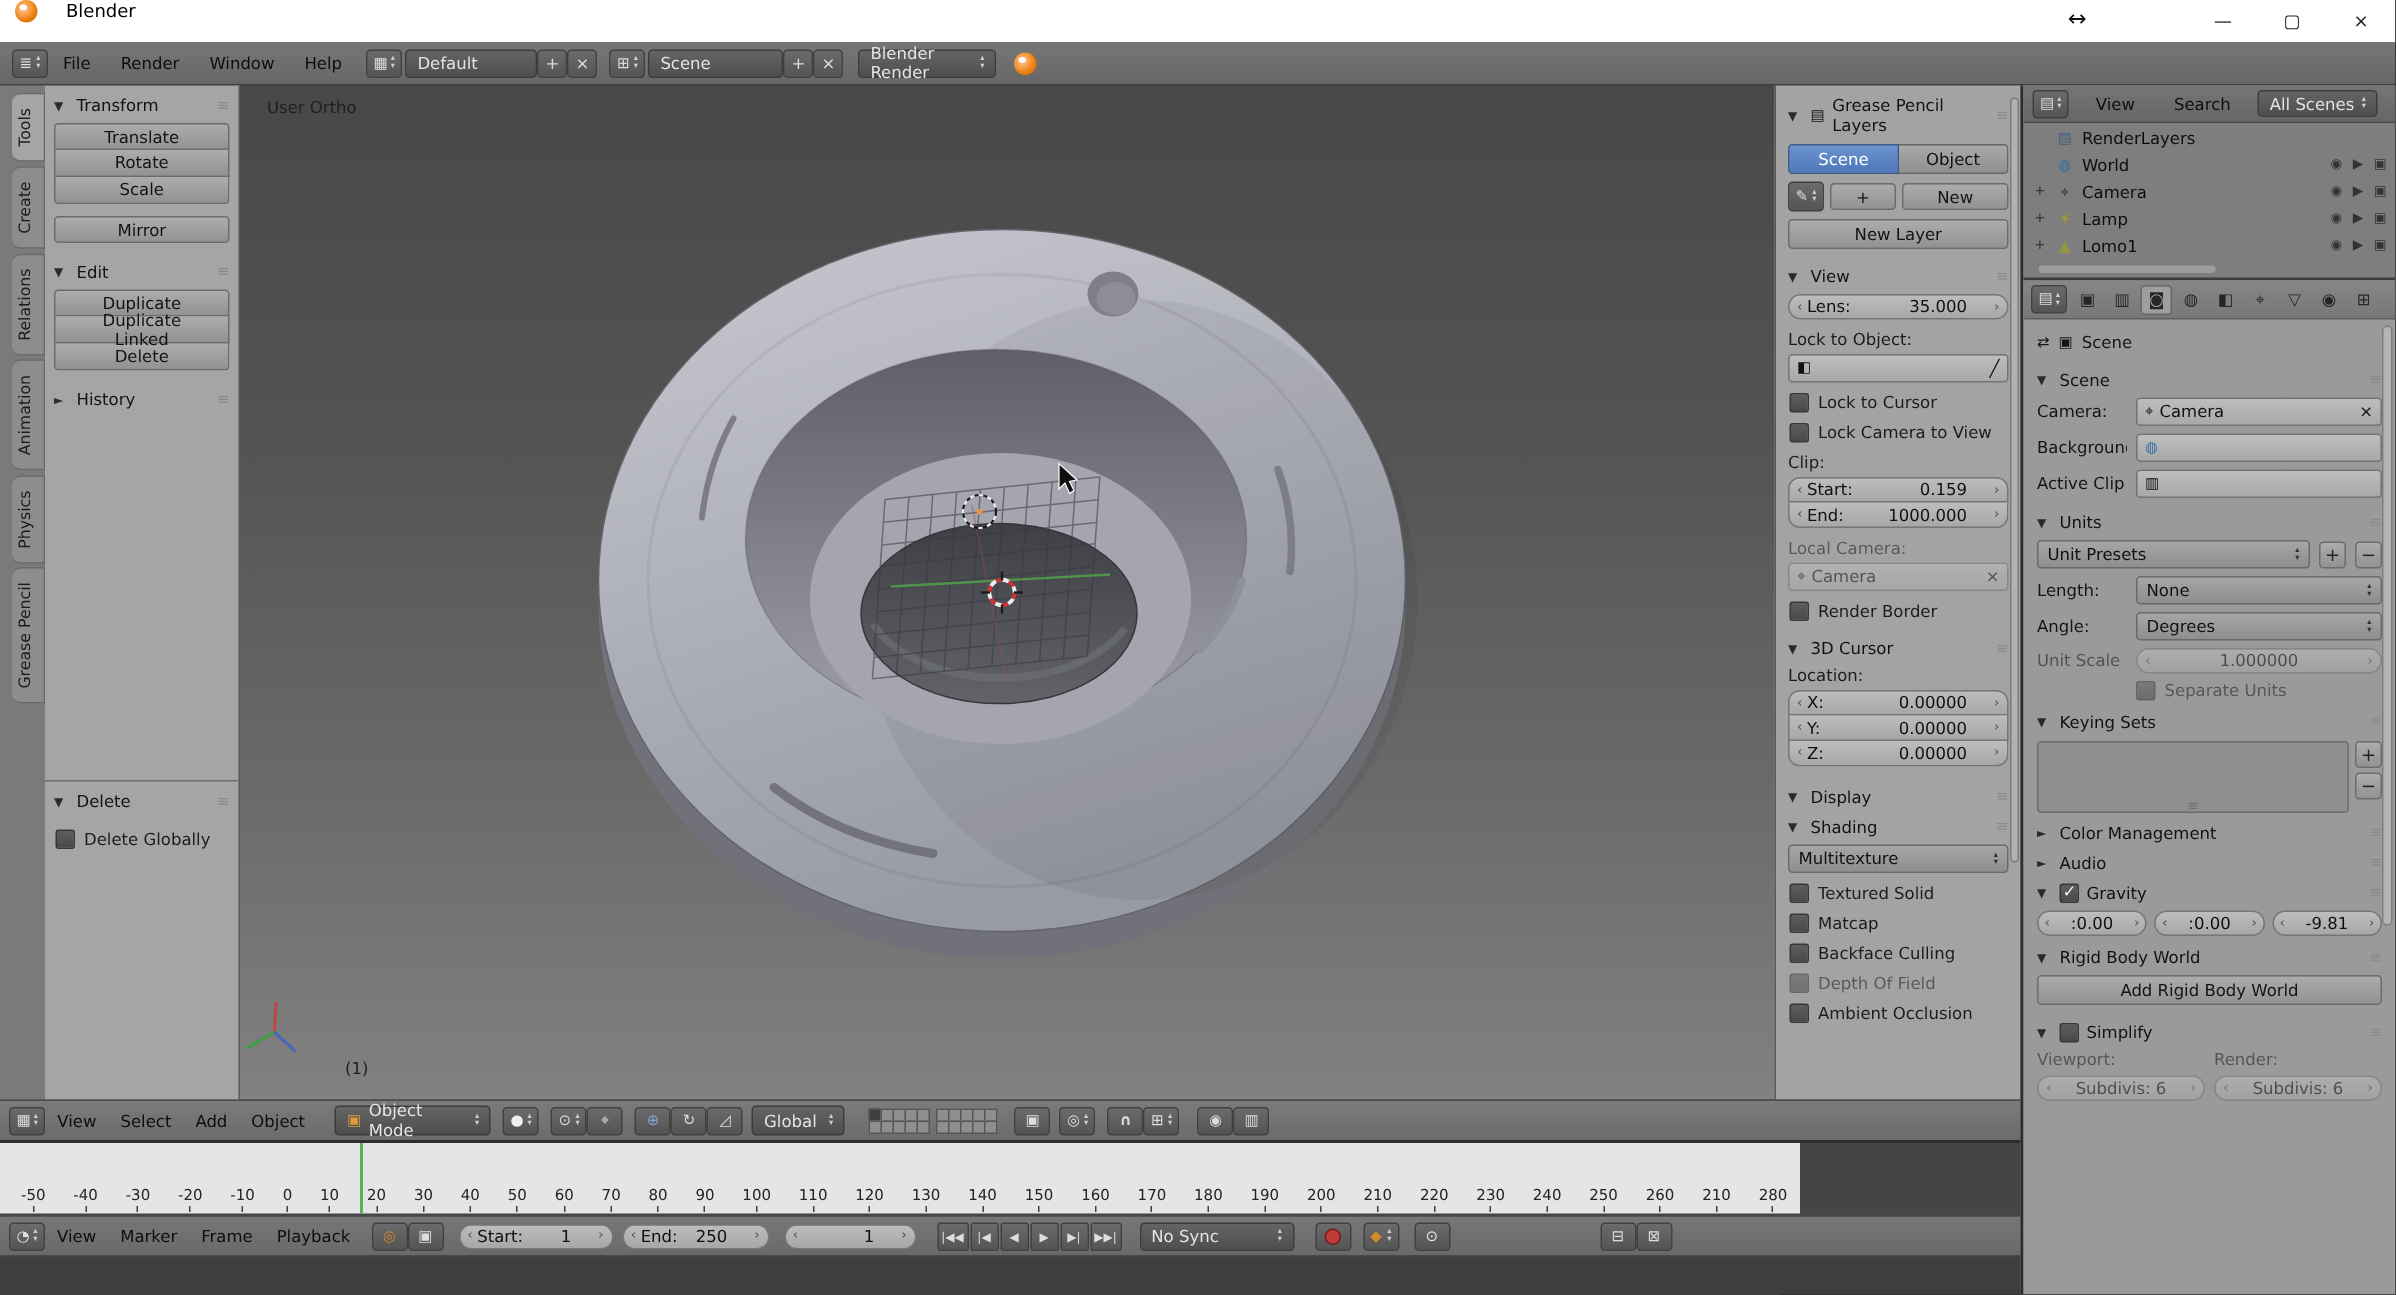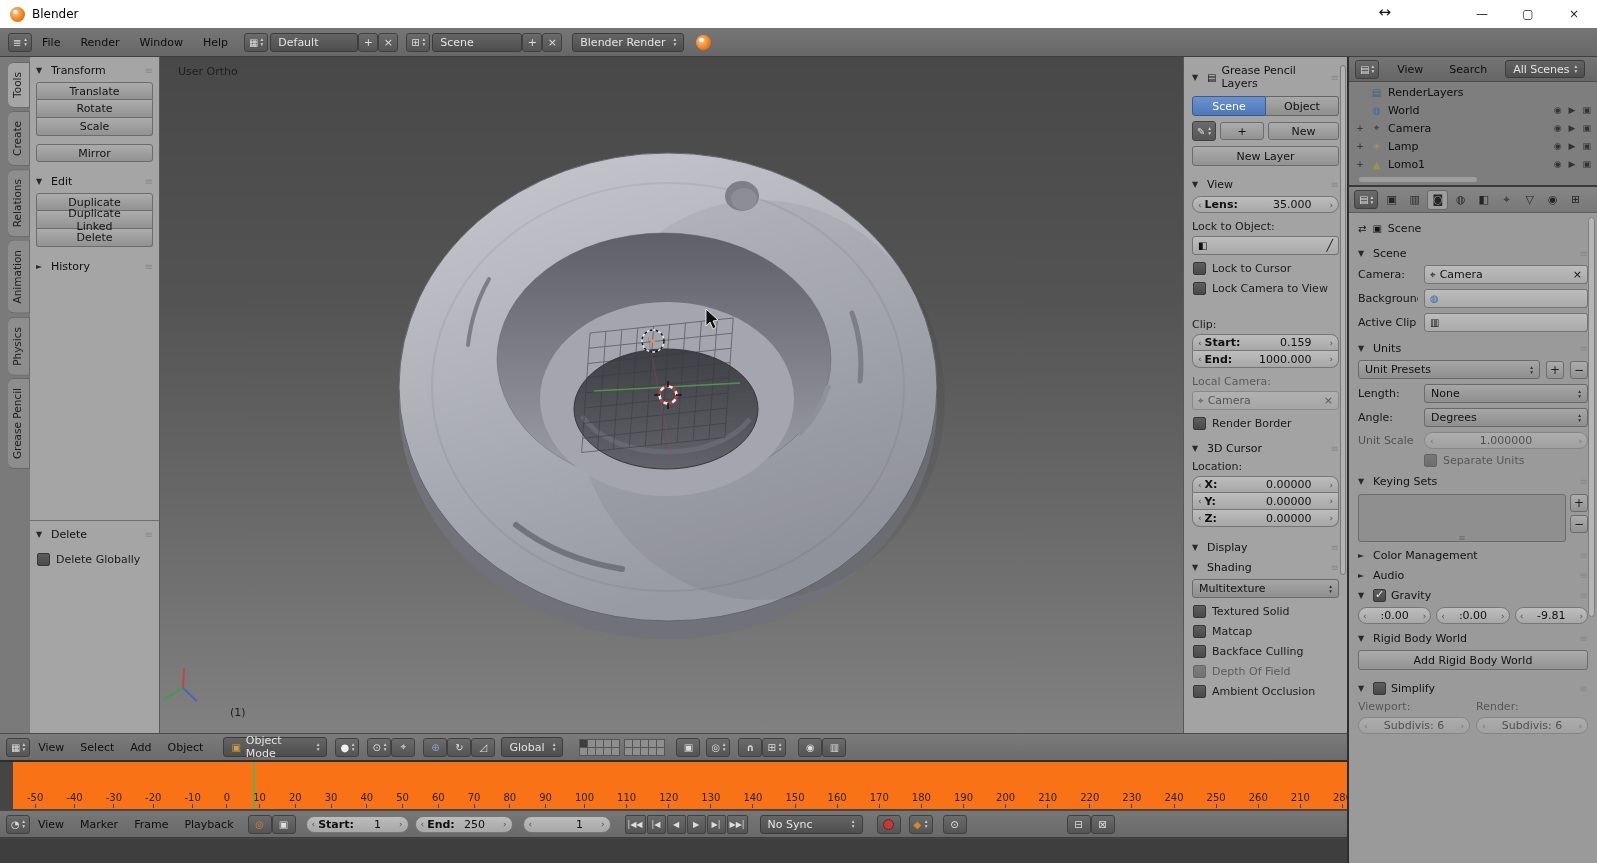--- a/index.html
+++ b/index.html
@@ -1,19 +1,19 @@
 <!DOCTYPE html>
 <html><head>
 <meta charset="utf-8">
 <style>
   html,body{margin:0;padding:0;background:#222;}
   .app{position:relative;width:1597px;height:863px;overflow:hidden;background:#454545;
        font-family:"DejaVu Sans","Liberation Sans",sans-serif;font-size:11px;color:#151515;user-select:none;}
   
-  .titlebar{position:absolute;left:0;top:0;width:100%;height:28px;background:#fff;display:flex;align-items:center;gap:7px;padding:0 10px;box-sizing:border-box;}
+  .titlebar{position:absolute;left:0;top:0;width:100%;height:28px;background:#fff;display:flex;align-items:flex-start;gap:19px;padding:0 10px;box-sizing:border-box;}
   .blogo{width:15px;height:15px;border-radius:50%;background:radial-gradient(circle at 38% 38%,#ffb06a 0 18%,#e87d0d 62%,#c96a08);position:relative;flex:none;}
   .blogo::after{content:"";position:absolute;width:5px;height:4px;border-radius:50%;background:#fff;left:3px;top:3px;}
   .title-text{font-size:12px;color:#000;}
   .resize-cursor{position:absolute;right:206px;top:3px;font-size:15px;color:#111;}
   .win-btns{position:absolute;right:0;top:0;height:28px;display:flex;}
   .win-btn{width:46px;height:28px;display:flex;align-items:center;justify-content:center;font-size:12px;color:#222;}
   
   .infobar{position:absolute;top:28px;left:0;height:29px;width:100%;background:linear-gradient(#767676,#676767);border-bottom:1px solid #3f3f3f;display:flex;align-items:center;padding:0 8px;box-sizing:border-box;}
   .menus{display:flex;align-items:center;}
   .menu{padding:0 10px;color:#0d0d0d;}
@@ -53,40 +53,40 @@
   .npanel{position:absolute;right:0;top:0;width:164px;bottom:27px;background:#a3a3a3;border-left:1px solid #585858;box-sizing:border-box;overflow:hidden;}
   .np-inner{padding:0 8px;}
   .seg{display:flex;height:20px;margin:6px 0 4px;}
   .seg-item{flex:1;display:flex;align-items:center;justify-content:center;background:linear-gradient(#a9a9a9,#8f8f8f);border:1px solid #666;color:#111;box-sizing:border-box;}
   .seg-item:first-child{border-radius:3px 0 0 3px;}
   .seg-item:last-child{border-radius:0 3px 3px 0;border-left:none;}
   .seg-item.active{background:linear-gradient(#6c93cf,#4e78ba);color:#fff;border-color:#3b5a8d;}
   .row{display:flex;align-items:center;gap:4px;margin:5px 0;}
   .pill{height:17px;background:linear-gradient(#bdbdbd,#a7a7a7);border:1px solid #767676;border-radius:9px;display:flex;align-items:center;padding:0 5px;color:#101010;box-sizing:border-box;}
   .pa{color:#4e4e4e;font-size:9px;flex:none;}
-  .pill-label{flex:1;text-align:left;margin:0 3px;font-weight:bold;}
+  .pill-label{flex:1;text-align:left;margin:0 3px;}
   .pill-val{margin-right:18px;}
   .pill-center{flex:1;text-align:center;}
   .pill-group .pill{border-radius:0;border-top-width:0;}
   .pill-group .pill:first-child{border-radius:8px 8px 0 0;border-top-width:1px;}
   .pill-group .pill:last-child{border-radius:0 0 8px 8px;}
   .dd-mid{height:19px;background:linear-gradient(#a6a6a6,#8e8e8e);border:1px solid #6a6a6a;border-radius:3px;display:flex;align-items:center;gap:4px;padding:0 6px;color:#111;box-sizing:border-box;}
   .objfield{height:19px;background:linear-gradient(#bdbdbd,#a9a9a9);border:1px solid #747474;border-radius:3px;display:flex;align-items:center;gap:4px;padding:0 5px;color:#111;box-sizing:border-box;}
   .lbl{color:#1c1c1c;}
   .disabled{opacity:.55;}
   .nscroll{position:absolute;right:1px;top:8px;width:6px;height:510px;background:#b2b2b2;border:1px solid #7b7b7b;border-radius:3px;box-sizing:border-box;}
   .shading-opts .chkrow:nth-child(4){opacity:.55;}
   
   .dd-header{height:20px;}
   .layers{display:flex;gap:5px;margin-left:16px;}
   .laygrp{display:grid;grid-template-columns:repeat(5,8px);grid-auto-rows:8px;}
   .lay{border:1px solid #565656;background:#8e8e8e;margin:-0.5px;box-sizing:border-box;}
   .lay.on{background:#3e3e3e;}
   
-  .timeline{position:absolute;left:0;top:762px;width:1347px;height:48px;background:#f97316;border-bottom:1px solid #454545;box-sizing:border-box;margin-left:13px;}
+  .timeline{position:absolute;left:0;top:762px;width:1200px;height:48px;background:#e5e5e5;border-bottom:1px solid #454545;box-sizing:border-box;}
   .ticks{position:absolute;left:14px;right:8px;bottom:1px;display:flex;justify-content:space-between;}
   .tick{display:flex;flex-direction:column;align-items:center;color:#242424;font-size:10px;}
   .tick i{width:1px;height:4px;background:#3f3f3f;margin-top:1px;}
   .curframe{position:absolute;left:240px;top:0;bottom:0;width:2px;background:#57b357;}
   .theader{position:absolute;left:0;top:810px;width:1347px;height:28px;background:linear-gradient(#777,#696969);border-top:1px solid #4a4a4a;border-bottom:1px solid #3d3d3d;display:flex;align-items:center;padding:0 6px;box-sizing:border-box;}
   .bottomstrip{position:absolute;left:0;top:839px;width:1347px;height:24px;background:#3e3e3e;}
   .transport{display:flex;gap:1px;margin-left:14px;}
   .tbtn{min-width:19px;height:19px;background:linear-gradient(#6b6b6b,#545454);border:1px solid #414141;border-radius:2px;color:#ddd;display:flex;align-items:center;justify-content:center;font-size:8px;padding:0 2px;box-sizing:border-box;}
   .recdot{width:9px;height:9px;border-radius:50%;background:#c23b3b;border:1px solid #6e1d1d;}
   
@@ -170,21 +170,21 @@
         <span class="updown">
           <span>▴</span>
           <span>▾</span>
         </span>
       </span>
     <span class="dd-dark" style="width:90px;margin-left:2px">
         <span>Scene</span>
       </span>
     <span class="mini-btn">+</span>
     <span class="mini-btn">×</span>
-    <span class="dd-dark" style="width:112px;margin-left:10px">
+    <span class="dd-dark" style="width:92px;margin-left:10px">
         <span>Blender Render</span>
         <span class="updown">
           <span>▴</span>
           <span>▾</span>
         </span>
       </span>
     <span class="blogo" style="margin-left:12px"></span>
   </div>
 
   <div class="view3d">
@@ -363,21 +363,21 @@
             <span>╱</span>
           </div>
         <div class="chkrow">
             <span class="chk"></span>
             <span class="lbl">Lock to Cursor</span>
           </div>
         <div class="chkrow">
             <span class="chk"></span>
             <span class="lbl">Lock Camera to View</span>
           </div>
-        <div class="lbl" style="margin:23px 0 3px">Clip:</div>
+        <div class="lbl" style="margin:7px 0 3px">Clip:</div>
         <div class="pill-group">
           <div class="pill">
               <span class="pa">‹</span>
               <span class="pill-label">Start:</span>
               <span class="pill-val">0.159</span>
               <span class="pa">›</span>
             </div>
           <div class="pill">
               <span class="pa">‹</span>
               <span class="pill-label">End:</span>

